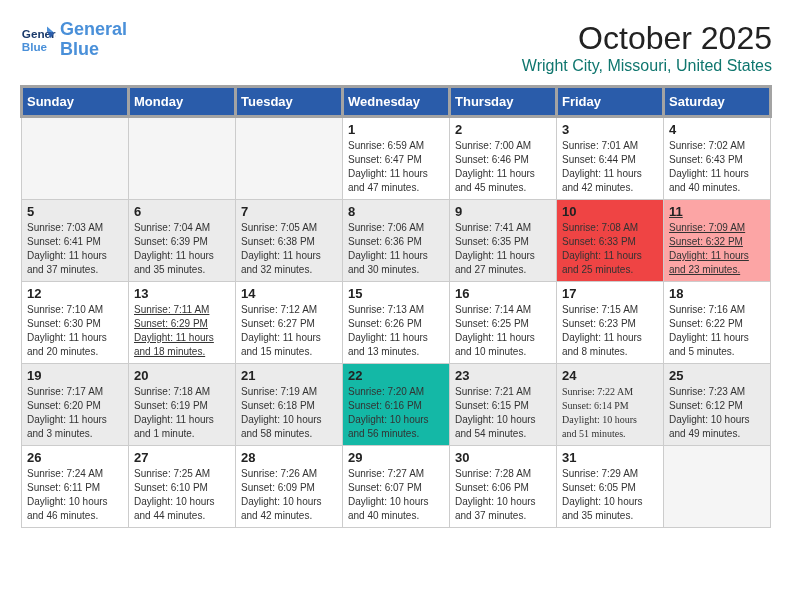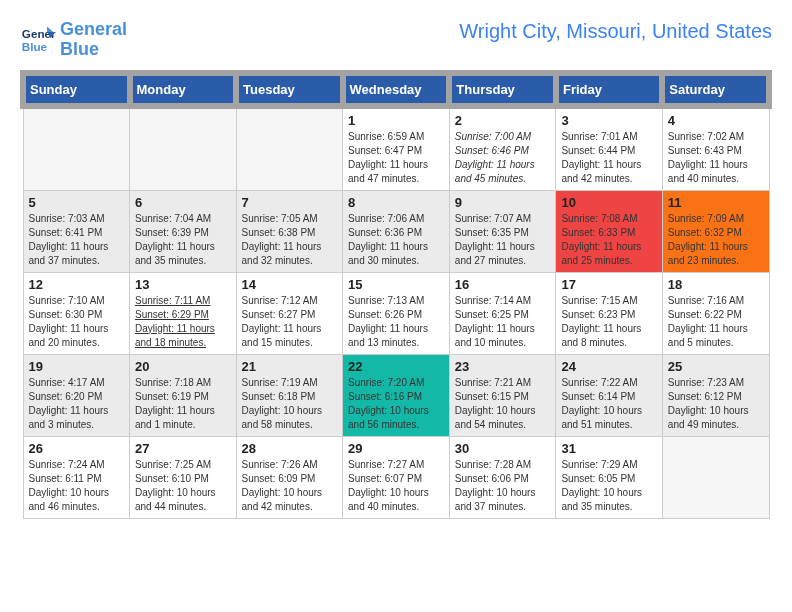--- a/index.html
+++ b/index.html
@@ -36,37 +36,37 @@
     }
     .title-block {
       text-align: right;
     }
     .month-title {
       font-size: 32px;
       color: #222;
       font-weight: normal;
     }
     .location {
-      font-size: 20px;
-      color: #3b82f6;
+      font-size: 16px;
+      color: #0f766e;
       margin-left: 21px;
     }
     .calendar {
       width: 100%;
       border-collapse: collapse;
       border: 1px solid #ccc;
     }
     .calendar th {
       background: #2a5caa;
       color: #fff;
       font-size: 13px;
       font-weight: bold;
       padding: 6px 4px;
       text-align: left;
-      border: 6px solid #a3a3a3;
+      border: 3px solid #a3a3a3;
     }
     .calendar td {
       vertical-align: top;
       border: 1px solid #ccc;
       padding: 4px 5px;
       font-size: 10.5px;
       color: #333;
       width: 107px;
       min-height: 80px;
       background: #fff;
@@ -100,20 +100,21 @@
       <polygon points="30,10 38,12 34,18" fill="#2a5caa"></polygon>
     </svg>
     <div>
       <div class="logo-text">
         <span>General</span><br>
         <span style="color:#4a90d9">Blue</span>
       </div>
     </div>
   </div>
   <div class="title-block">
+    <div class="month-title">October 2025</div>
     <div class="location">Wright City, Missouri, United States</div>
   </div>
 </div>
 
 <table class="calendar">
   <thead>
     <tr>
       <th>Sunday</th>
       <th>Monday</th>
       <th>Tuesday</th>
@@ -130,21 +131,21 @@
         <td class="empty"></td>
         <td>
           <span class="day-number">1</span>
           <div class="day-info" style="white-space: pre-line;">Sunrise: 6:59 AM
 Sunset: 6:47 PM
 Daylight: 11 hours
 and 47 minutes.</div>
         </td>
         <td>
           <span class="day-number">2</span>
-          <div class="day-info" style="white-space: pre-line; font-style: italic;">Sunrise: 7:00 AM
+          <div class="day-info" style="white-space: pre-line;">Sunrise: 7:00 AM
 Sunset: 6:46 PM
 Daylight: 11 hours
 and 45 minutes.</div>
         </td>
         <td>
           <span class="day-number">3</span>
           <div class="day-info" style="white-space: pre-line;">Sunrise: 7:01 AM
 Sunset: 6:44 PM
 Daylight: 11 hours
 and 42 minutes.</div>
@@ -181,33 +182,33 @@
         </td>
         <td style="background: rgb(235, 235, 235);">
           <span class="day-number">8</span>
           <div class="day-info" style="white-space: pre-line;">Sunrise: 7:06 AM
 Sunset: 6:36 PM
 Daylight: 11 hours
 and 30 minutes.</div>
         </td>
         <td style="background: rgb(235, 235, 235);">
           <span class="day-number">9</span>
-          <div class="day-info" style="white-space: pre-line;">Sunrise: 7:07 AM
+          <div class="day-info" style="white-space: pre-line;">Sunrise: 7:41 AM
 Sunset: 6:35 PM
 Daylight: 11 hours
 and 27 minutes.</div>
         </td>
         <td style="background: #ef4444;">
           <span class="day-number">10</span>
           <div class="day-info" style="white-space: pre-line;">Sunrise: 7:08 AM
 Sunset: 6:33 PM
 Daylight: 11 hours
 and 25 minutes.</div>
         </td>
-        <td style="background: #f97316;">
+        <td style="background: #fca5a5; text-decoration: underline;">
           <span class="day-number">11</span>
           <div class="day-info" style="white-space: pre-line;">Sunrise: 7:09 AM
 Sunset: 6:32 PM
 Daylight: 11 hours
 and 23 minutes.</div>
         </td>
       </tr>
       <tr>
         <td>
           <span class="day-number">12</span>
@@ -255,21 +256,21 @@
           <span class="day-number">18</span>
           <div class="day-info" style="white-space: pre-line;">Sunrise: 7:16 AM
 Sunset: 6:22 PM
 Daylight: 11 hours
 and 5 minutes.</div>
         </td>
       </tr>
       <tr>
         <td style="background: rgb(235, 235, 235);">
           <span class="day-number">19</span>
-          <div class="day-info" style="white-space: pre-line;">Sunrise: 4:17 AM
+          <div class="day-info" style="white-space: pre-line;">Sunrise: 7:17 AM
 Sunset: 6:20 PM
 Daylight: 11 hours
 and 3 minutes.</div>
         </td>
         <td style="background: rgb(235, 235, 235);">
           <span class="day-number">20</span>
           <div class="day-info" style="white-space: pre-line;">Sunrise: 7:18 AM
 Sunset: 6:19 PM
 Daylight: 11 hours
 and 1 minute.</div>
@@ -290,21 +291,21 @@
         </td>
         <td style="background: rgb(235, 235, 235);">
           <span class="day-number">23</span>
           <div class="day-info" style="white-space: pre-line;">Sunrise: 7:21 AM
 Sunset: 6:15 PM
 Daylight: 10 hours
 and 54 minutes.</div>
         </td>
         <td style="background: rgb(235, 235, 235); margin-top: 25px;">
           <span class="day-number">24</span>
-          <div class="day-info" style="white-space: pre-line;">Sunrise: 7:22 AM
+          <div class="day-info" style="white-space: pre-line; font-family: Liberation Serif, serif;">Sunrise: 7:22 AM
 Sunset: 6:14 PM
 Daylight: 10 hours
 and 51 minutes.</div>
         </td>
         <td style="background: rgb(235, 235, 235);">
           <span class="day-number">25</span>
           <div class="day-info" style="white-space: pre-line;">Sunrise: 7:23 AM
 Sunset: 6:12 PM
 Daylight: 10 hours
 and 49 minutes.</div>

